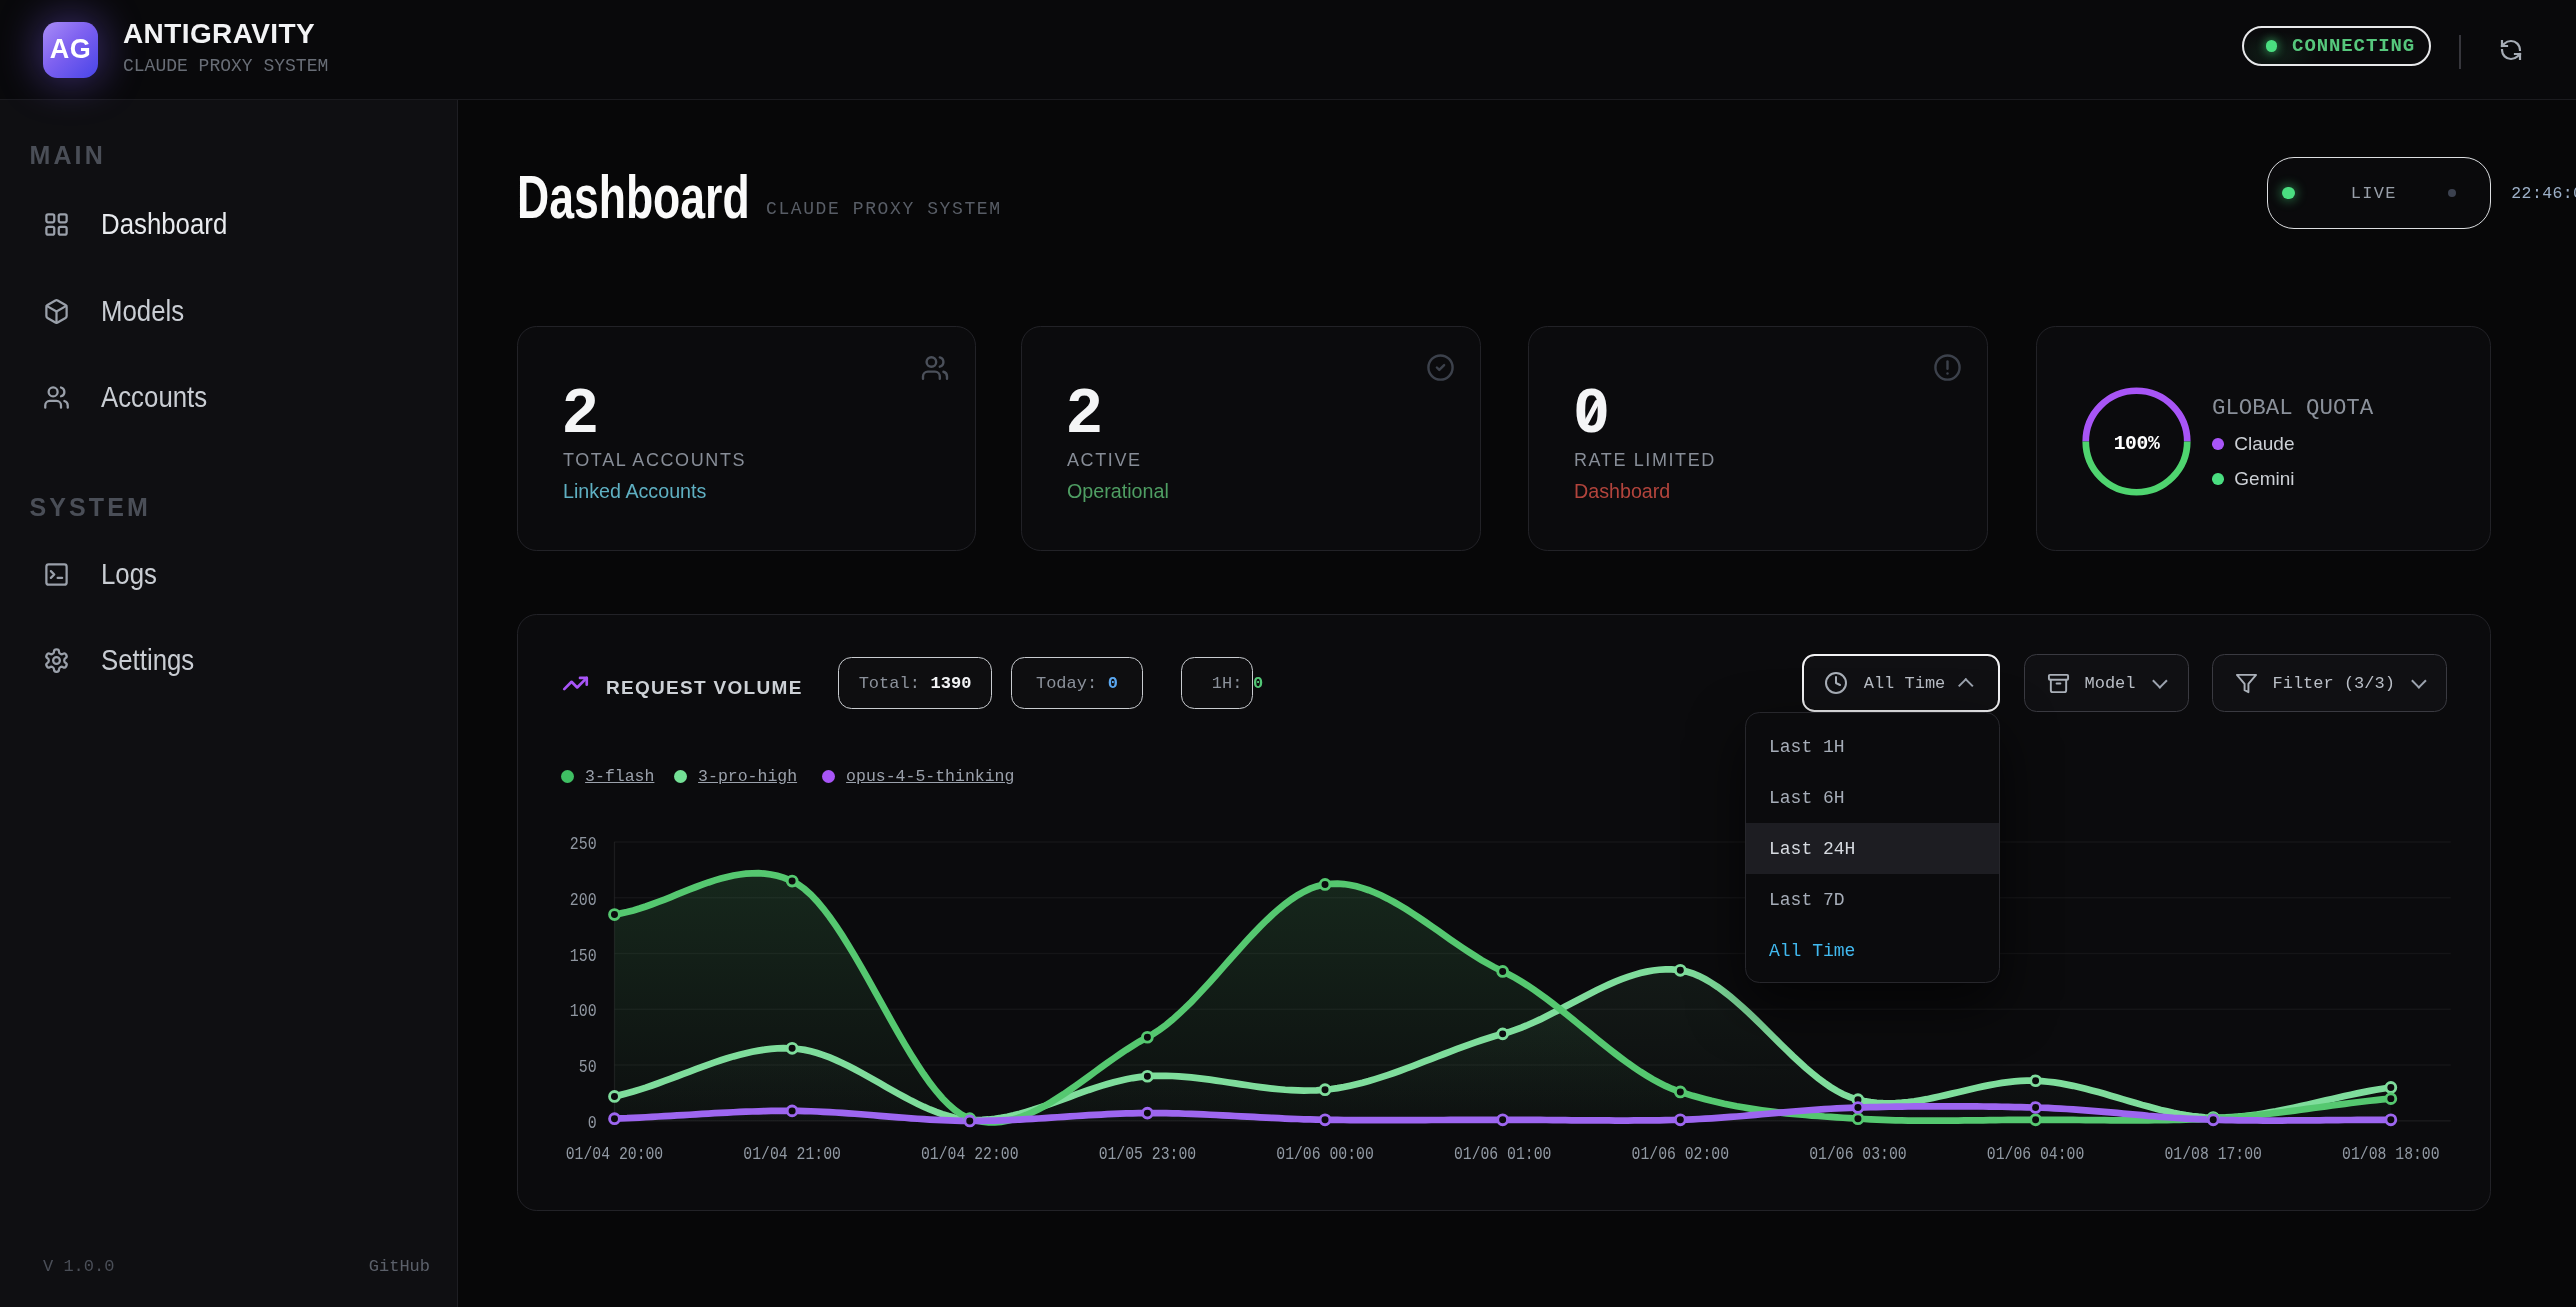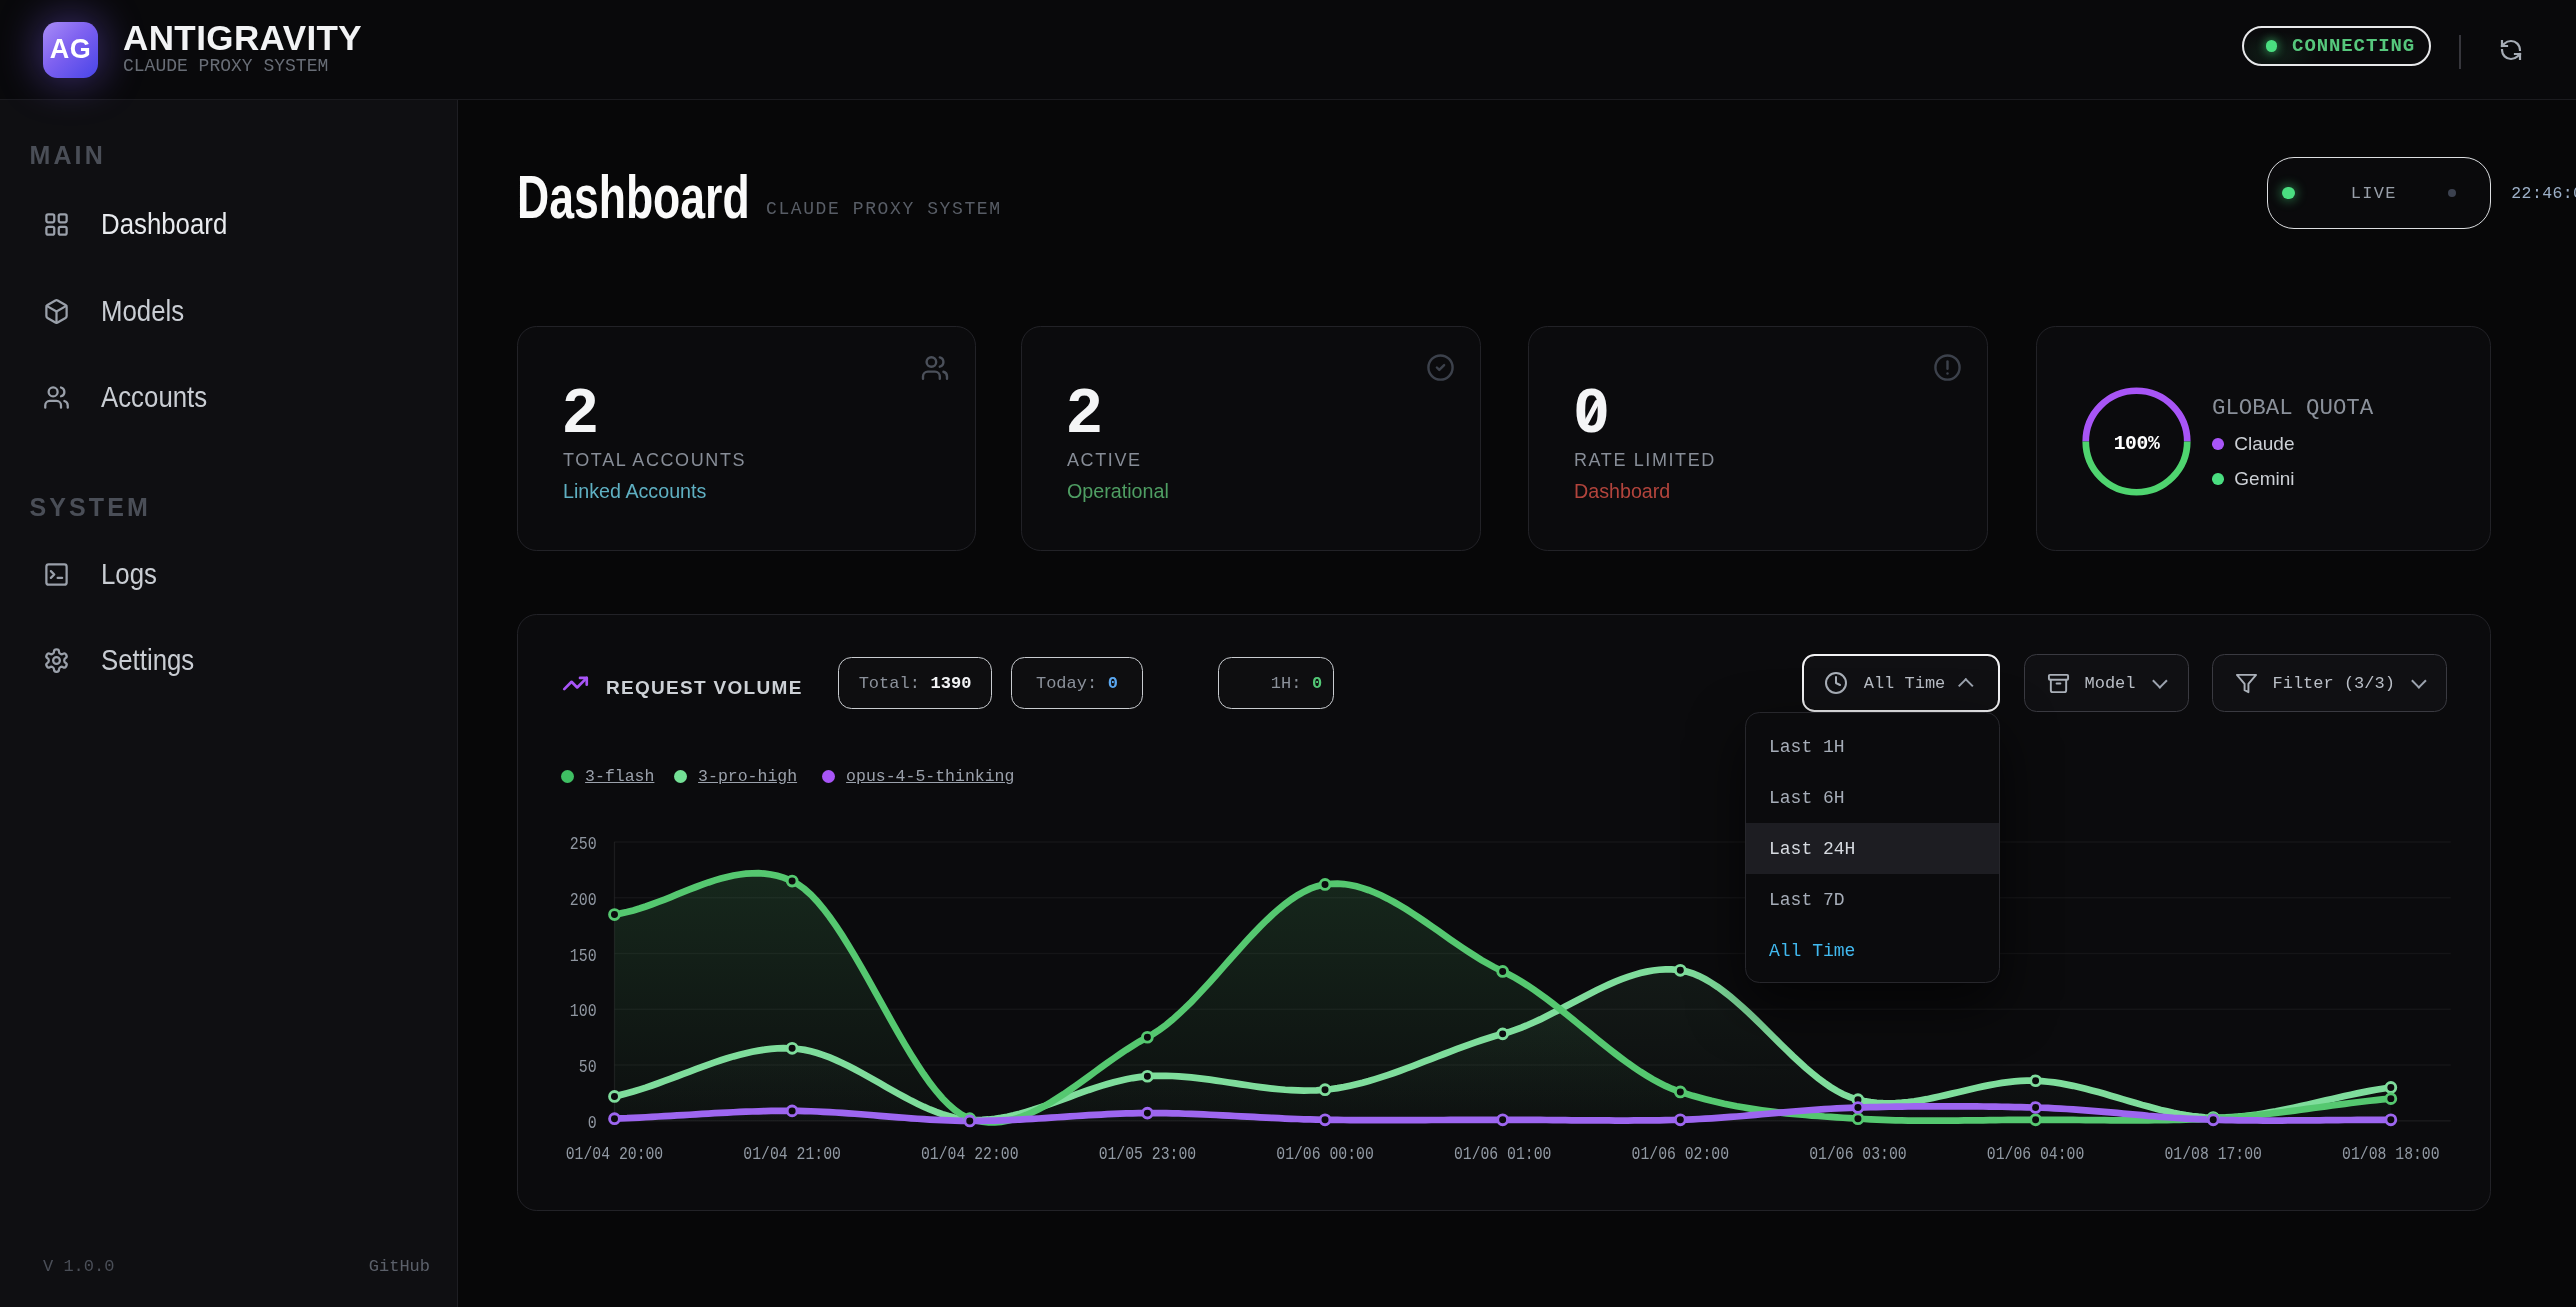--- a/index.html
+++ b/index.html
@@ -7,21 +7,21 @@
     font-family:"Liberation Sans", sans-serif; }
 
   
   #header { position:absolute; left:0; top:0; width:2576px; height:100px;
     background:#09090b; border-bottom:0.9px solid #1b1b1f; z-index:5; }
   #logo { position:absolute; left:43px; top:21.5px; width:55px; height:56px; border-radius:14.3px;
     background:linear-gradient(135deg,#a98df7 0%,#7e61f0 45%,#4845e8 100%);
     box-shadow:0 0 39px 5.4px rgba(124,92,240,.38);
     display:flex; align-items:center; justify-content:center;
     color:#fff; font-weight:700; font-size:27px; letter-spacing:0.4px; }
-  #brand-title { position:absolute; left:123px; top:18px; color:#f2f3f5; font-size:35px;
+  #brand-title { position:absolute; left:123px; top:18px; color:#f2f3f5; font-size:28px;
     font-weight:700; letter-spacing:0.4px; }
   #brand-sub { position:absolute; left:123px; top:56px; color:#686d76; font-size:18px;
     letter-spacing:0px; font-family:"Liberation Mono",monospace; }
   #conn-pill { position:absolute; left:2242px; top:26px; width:189px; height:40px;
     border:2.2px solid #e7e8ea; border-radius:27px; background:radial-gradient(63px 30px at 30px 25px, rgba(74,222,128,.10), rgba(0,0,0,0) 72%), #0a0a0c;
     display:flex; align-items:center;font-weight:bold; }
   #conn-dot { flex:none; width:11.6px; height:11.6px; border-radius:50%; background:#4ade80; margin-left:21.5px;
     box-shadow:0 0 9px 1.8px rgba(74,222,128,.45); }
   #conn-text { font-family:"Liberation Mono",monospace; color:#56c77c; font-size:19px;
     letter-spacing:0.9px; margin-left:15px; }
@@ -329,21 +329,21 @@
 <div id="cc-title">REQUEST VOLUME</div>
 
 <div class="stat-pill" style="left:838px; width:154px;">
     <span class="k">Total:</span>
     <span class="v" style="color:#f2f3f5;">1390</span>
   </div>
 <div class="stat-pill" style="left:1011px; width:132px;">
     <span class="k">Today:</span>
     <span class="v" style="color:#5aa7f0;">0</span>
   </div>
-<div class="stat-pill" style="left:1218px; width:116px;padding-left:41px;">
+<div class="stat-pill" style="left:1181px; width:72px;padding-left:41px;">
     <span class="k">1H:</span>
     <span class="v" style="color:#53c776;">0</span>
   </div>
 
 <div class="cbtn" style="left:1802px; width:198px; border:2.7px solid #f2f2f4;">
   <svg class="icon" style="margin-left:19.7px;" width="24" height="24" viewBox="0 0 24 24" fill="none" stroke="#aab0b9" stroke-width="2" stroke-linecap="round" stroke-linejoin="round">
       <circle cx="12" cy="12" r="10"></circle>
       <polyline points="12 6 12 12 16 14"></polyline>
     </svg>
   <span style="margin-left:16px;">All Time</span>

